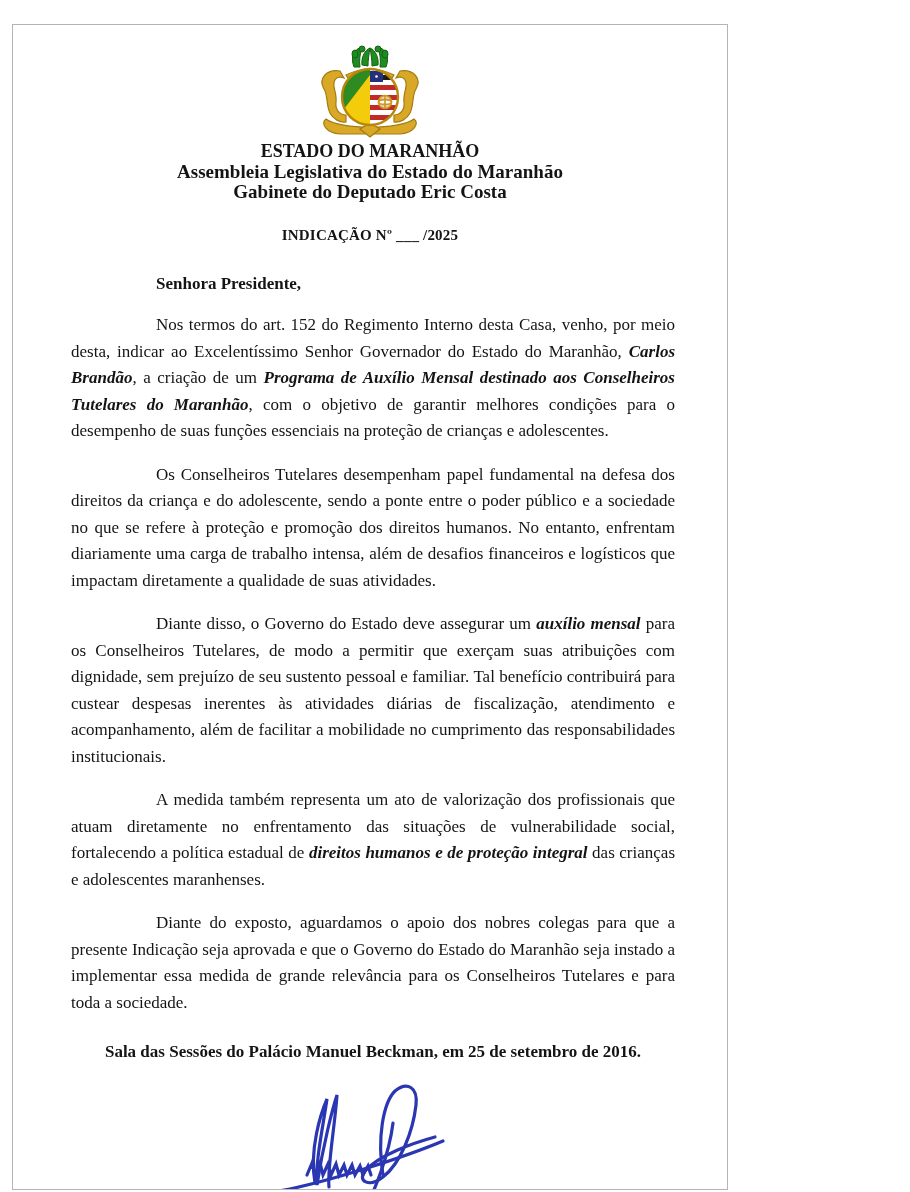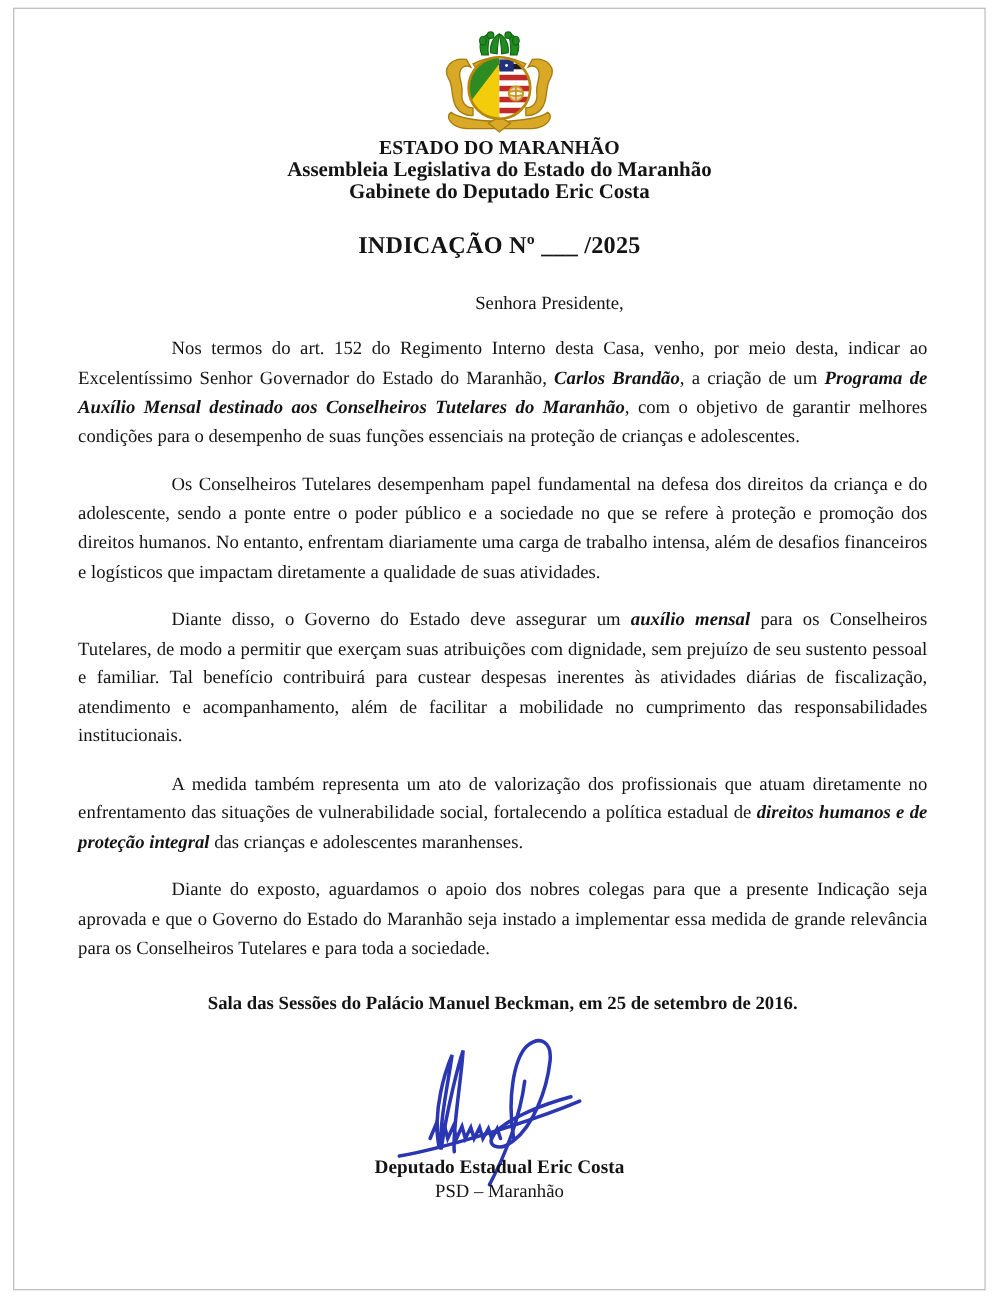--- a/index.html
+++ b/index.html
@@ -7,22 +7,22 @@
     padding: 0;
     background: #ffffff;
     width: 910px;
     height: 1192px;
     font-family: "Liberation Serif", serif;
     color: #141414;
   }
   .page {
     position: absolute;
     left: 12px;
-    top: 7px;
-    width: 884px;
+    top: 24px;
+    width: 716px;
     height: 1166px;
     box-sizing: border-box;
     border: 1px solid #b4b4b4;
     background: #ffffff;
     overflow: hidden;
   }
   .doc-header {
     text-align: center;
     padding-top: 20px;
   }
@@ -36,34 +36,33 @@
     line-height: 21px;
   }
   .org-line-2, .org-line-3 {
     font-weight: bold;
     font-size: 19px;
     line-height: 20px;
   }
   .doc-title {
     text-align: center;
     font-weight: bold;
-    font-size: 22px;
+    font-size: 15px;
     margin-top: 25px;
     letter-spacing: 0.2px;
   }
   .body-block {
     margin: 0 52px 0 58px;
     font-size: 17px;
   }
   .salutation {
-    font-weight: normal;
+    font-weight: bold;
     text-indent: 85px;
     margin: 29px 0 0 0;
     line-height: 22px;
-    text-align: center;
   }
   p.body-para {
     text-align: justify;
     text-indent: 85px;
     line-height: 26.5px;
     margin: 17px 0 0 0;
   }
   p.body-para .seg-bold {
     font-weight: bold;
     font-style: italic;

